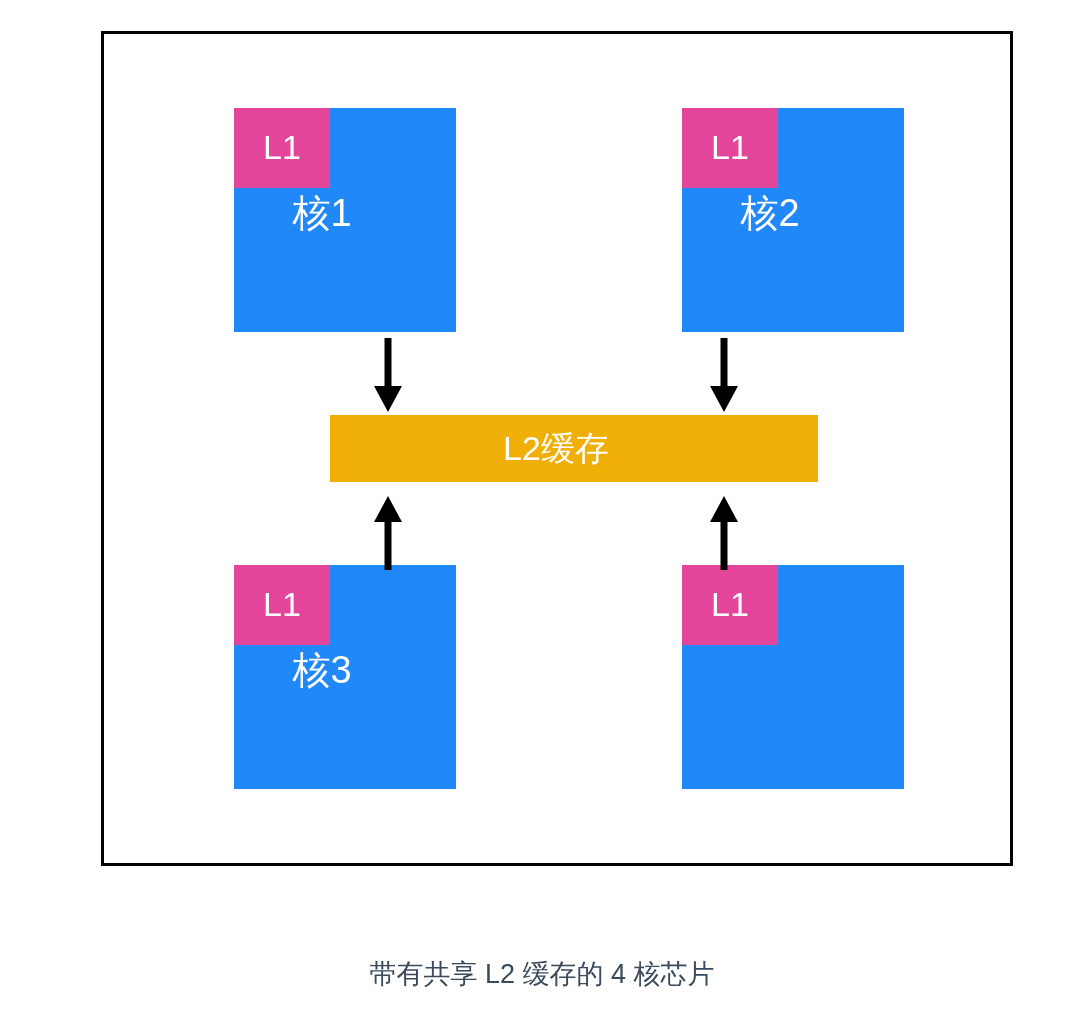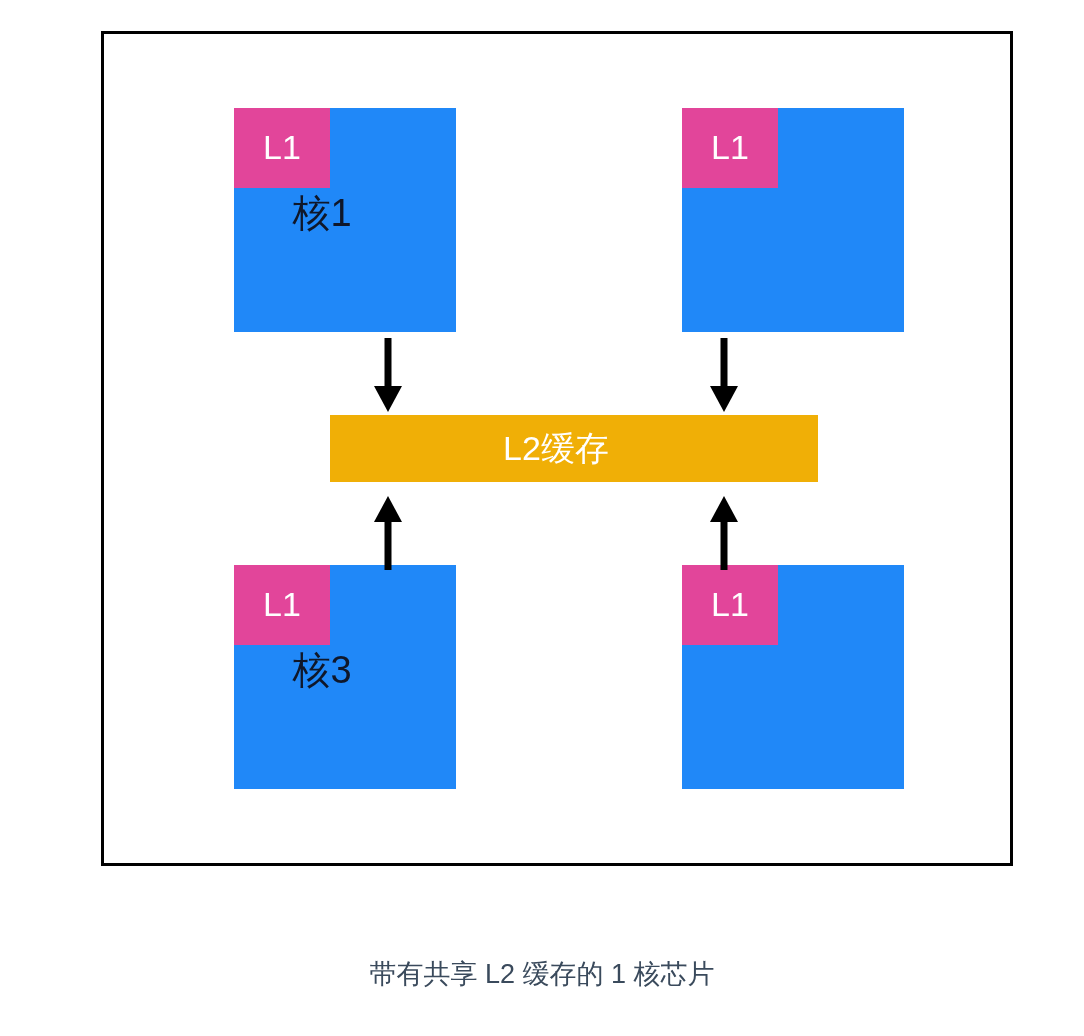--- a/index.html
+++ b/index.html
@@ -49,21 +49,21 @@
   .core-2 { left: 682px; top: 108px; }
   .core-3 { left: 234px; top: 565px; }
   .core-4 { left: 682px; top: 565px; }
 
   .core-label {
     position: absolute;
     left: 0;
     top: 82px;
     width: 176px;
     text-align: center;
-    color: #0f172a;
+    color: #ffffff;
     font-size: 38px;
     line-height: 46px;
     letter-spacing: 0px;
     white-space: nowrap;
   }
 
   
   .l1 {
     position: absolute;
     left: 0;
@@ -141,20 +141,21 @@
     <div class="l1">
       <div class="l1-label">L1</div>
     </div>
     <div class="core-label">核1</div>
   </div>
 
   <div class="core core-2">
     <div class="l1">
       <div class="l1-label">L1</div>
     </div>
+    <div class="core-label">核2</div>
   </div>
 
   <div class="core core-3">
     <div class="l1">
       <div class="l1-label">L1</div>
     </div>
     <div class="core-label">核3</div>
   </div>
 
   <div class="core core-4">
@@ -180,15 +181,15 @@
   <svg class="arrow arrow-bl" width="36" height="78" viewBox="0 0 36 78">
     <line x1="18" y1="76" x2="18" y2="20" stroke="#000000" stroke-width="7"></line>
     <polygon points="18,2 4,28 32,28" fill="#000000"></polygon>
   </svg>
 
   <svg class="arrow arrow-br" width="36" height="78" viewBox="0 0 36 78">
     <line x1="18" y1="76" x2="18" y2="20" stroke="#000000" stroke-width="7"></line>
     <polygon points="18,2 4,28 32,28" fill="#000000"></polygon>
   </svg>
 
-  <div class="caption">带有共享 L2 缓存的 1 核芯片</div>
+  <div class="caption">带有共享 L2 缓存的 4 核芯片</div>
 
 </div>
 
 </body></html>

